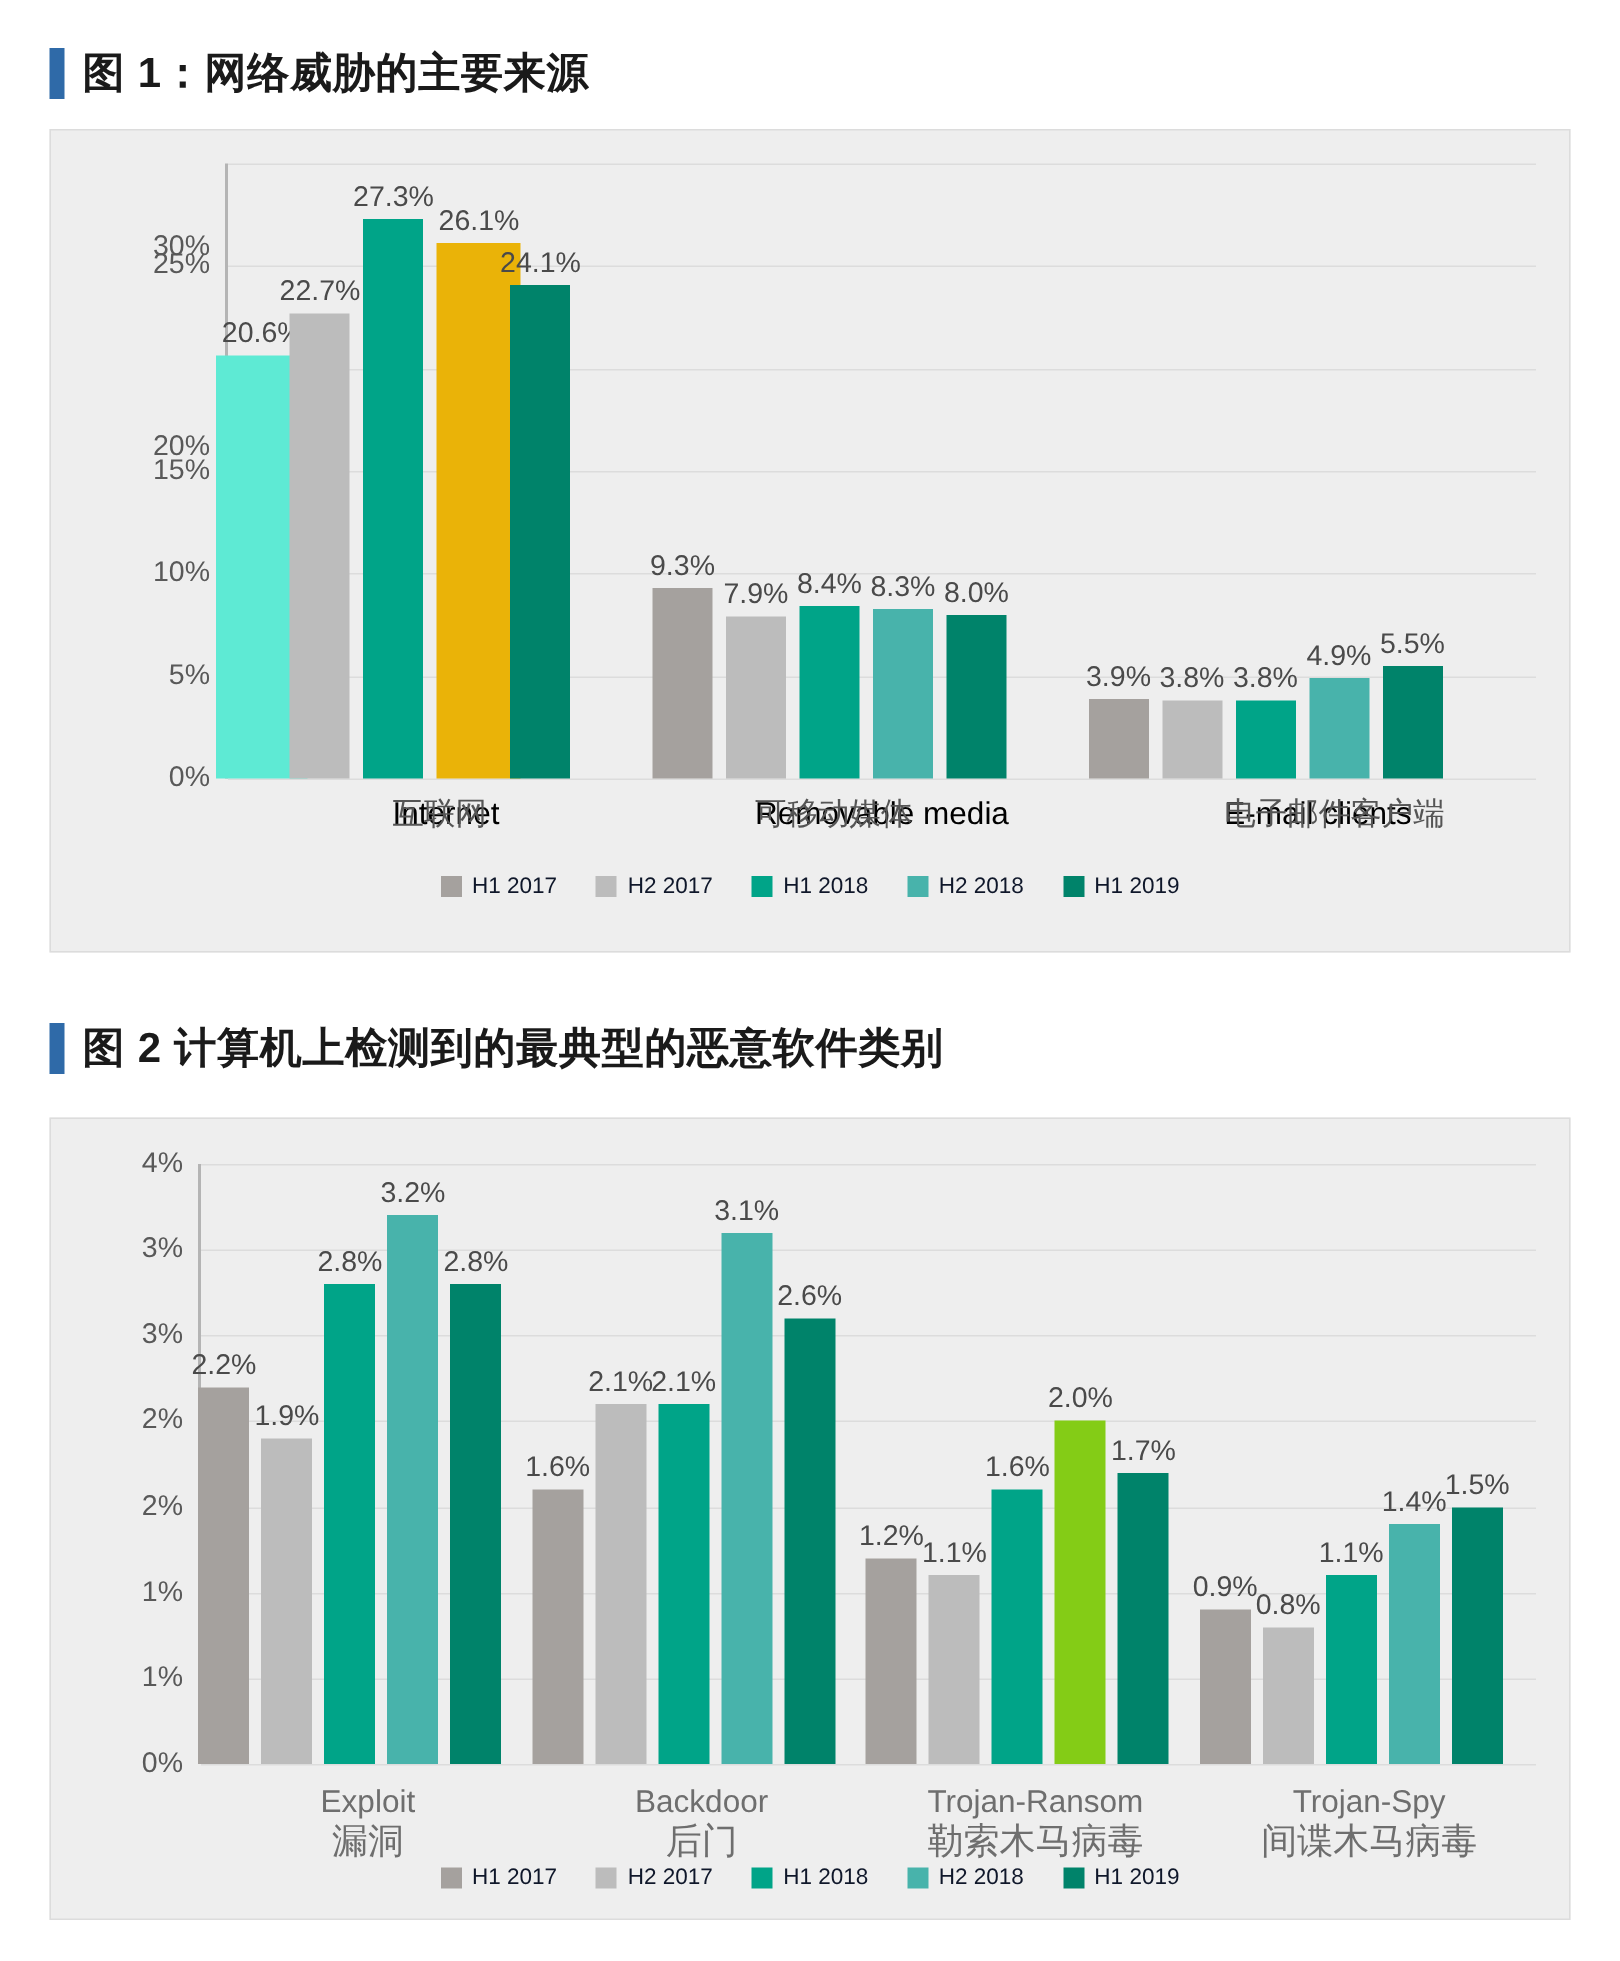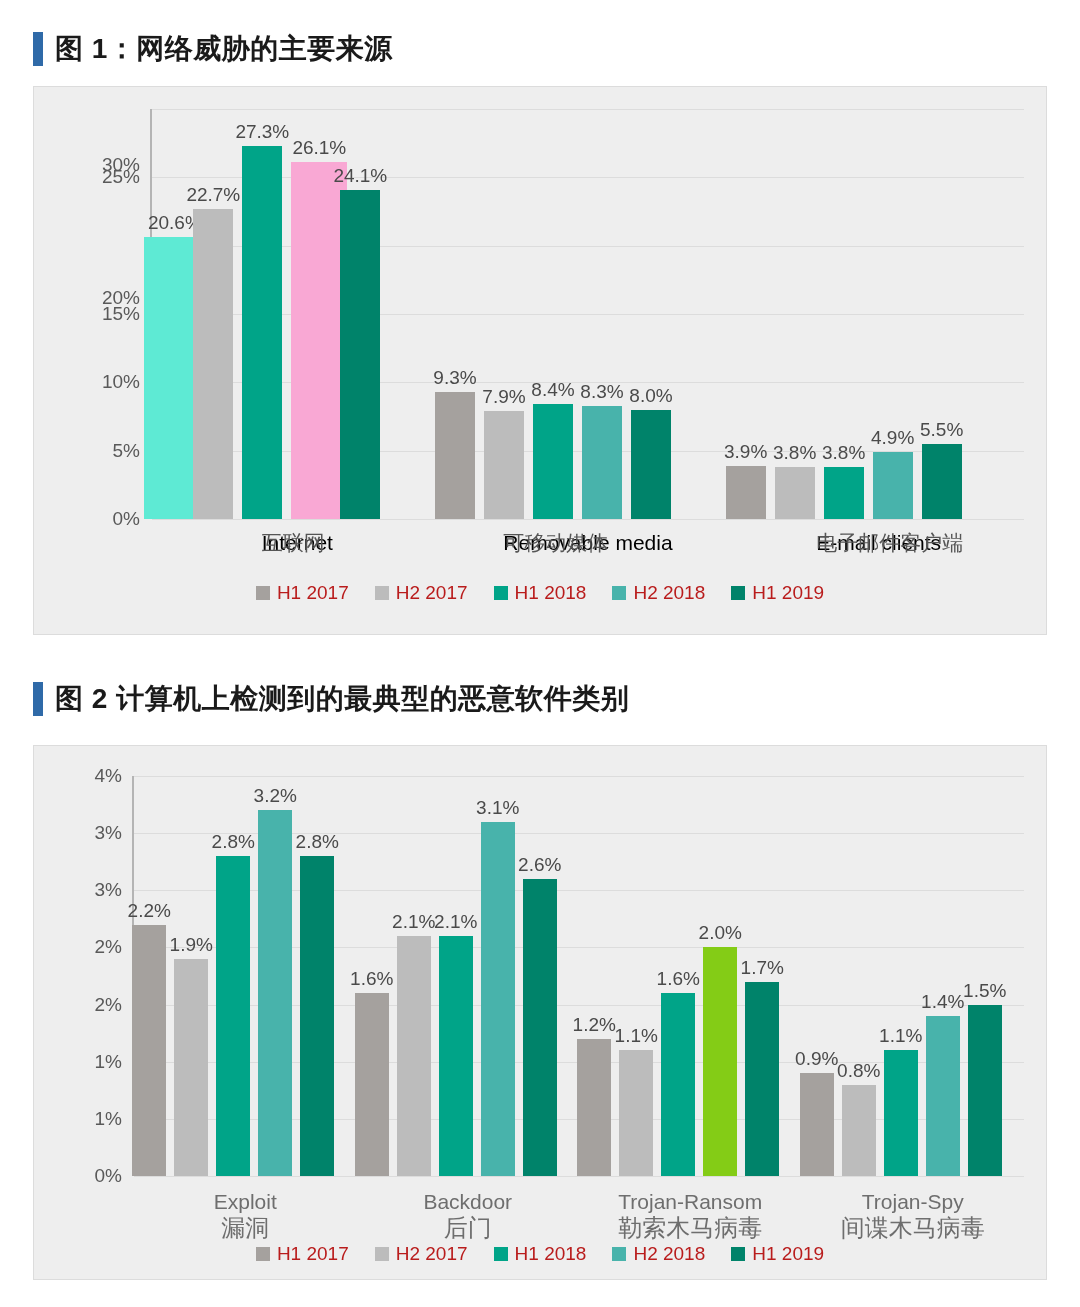--- a/index.html
+++ b/index.html
@@ -132,22 +132,22 @@
     align-items: center;
     justify-content: center;
     gap: 26px;
     width: 100%;
     left: 0;
   }
   .legend-item {
     display: flex;
     align-items: center;
     gap: 7px;
-    font-size: 19px;
-    color: #b91c1c;
+    font-size: 15px;
+    color: #0f172a;
     white-space: nowrap;
   }
   .legend-swatch {
     width: 14px;
     height: 14px;
     flex: 0 0 auto;
   }
 </style>
 </head>
 <body>
@@ -177,21 +177,21 @@
       <div class="group" style="left: 0px; width: 290.667px;">
         <div class="bar" style="left: -7.66667px; width: 61px; height: 281.533px; background: #5eead4;">
           <div class="bar-label">20.6%</div>
         </div>
         <div class="bar" style="left: 41.3333px; width: 40px; height: 310.233px; background: rgb(188, 188, 188);">
           <div class="bar-label">22.7%</div>
         </div>
         <div class="bar" style="left: 90.3333px; width: 40px; height: 373.1px; background: rgb(0, 164, 136);">
           <div class="bar-label">27.3%</div>
         </div>
-        <div class="bar" style="left: 139.333px; width: 56px; height: 356.7px; background: #f9a8d4;">
+        <div class="bar" style="left: 139.333px; width: 56px; height: 356.7px; background: #eab308;">
           <div class="bar-label">26.1%</div>
         </div>
         <div class="bar" style="left: 188.333px; width: 40px; height: 329.367px; background: rgb(0, 131, 106);">
           <div class="bar-label">24.1%</div>
         </div>
       </div>
       <div class="catlabel" style="left: 0px; width: 290.667px; top: 422px;"><span class="overlay-wrap"><span class="overlay-en">Internet</span><span class="overlay-cn">互联网</span></span></div>
       <div class="group" style="left: 290.667px; width: 290.667px;">
         <div class="bar" style="left: -7.66667px; width: 40px; height: 127.1px; background: rgb(165, 161, 158);">
           <div class="bar-label">9.3%</div>

